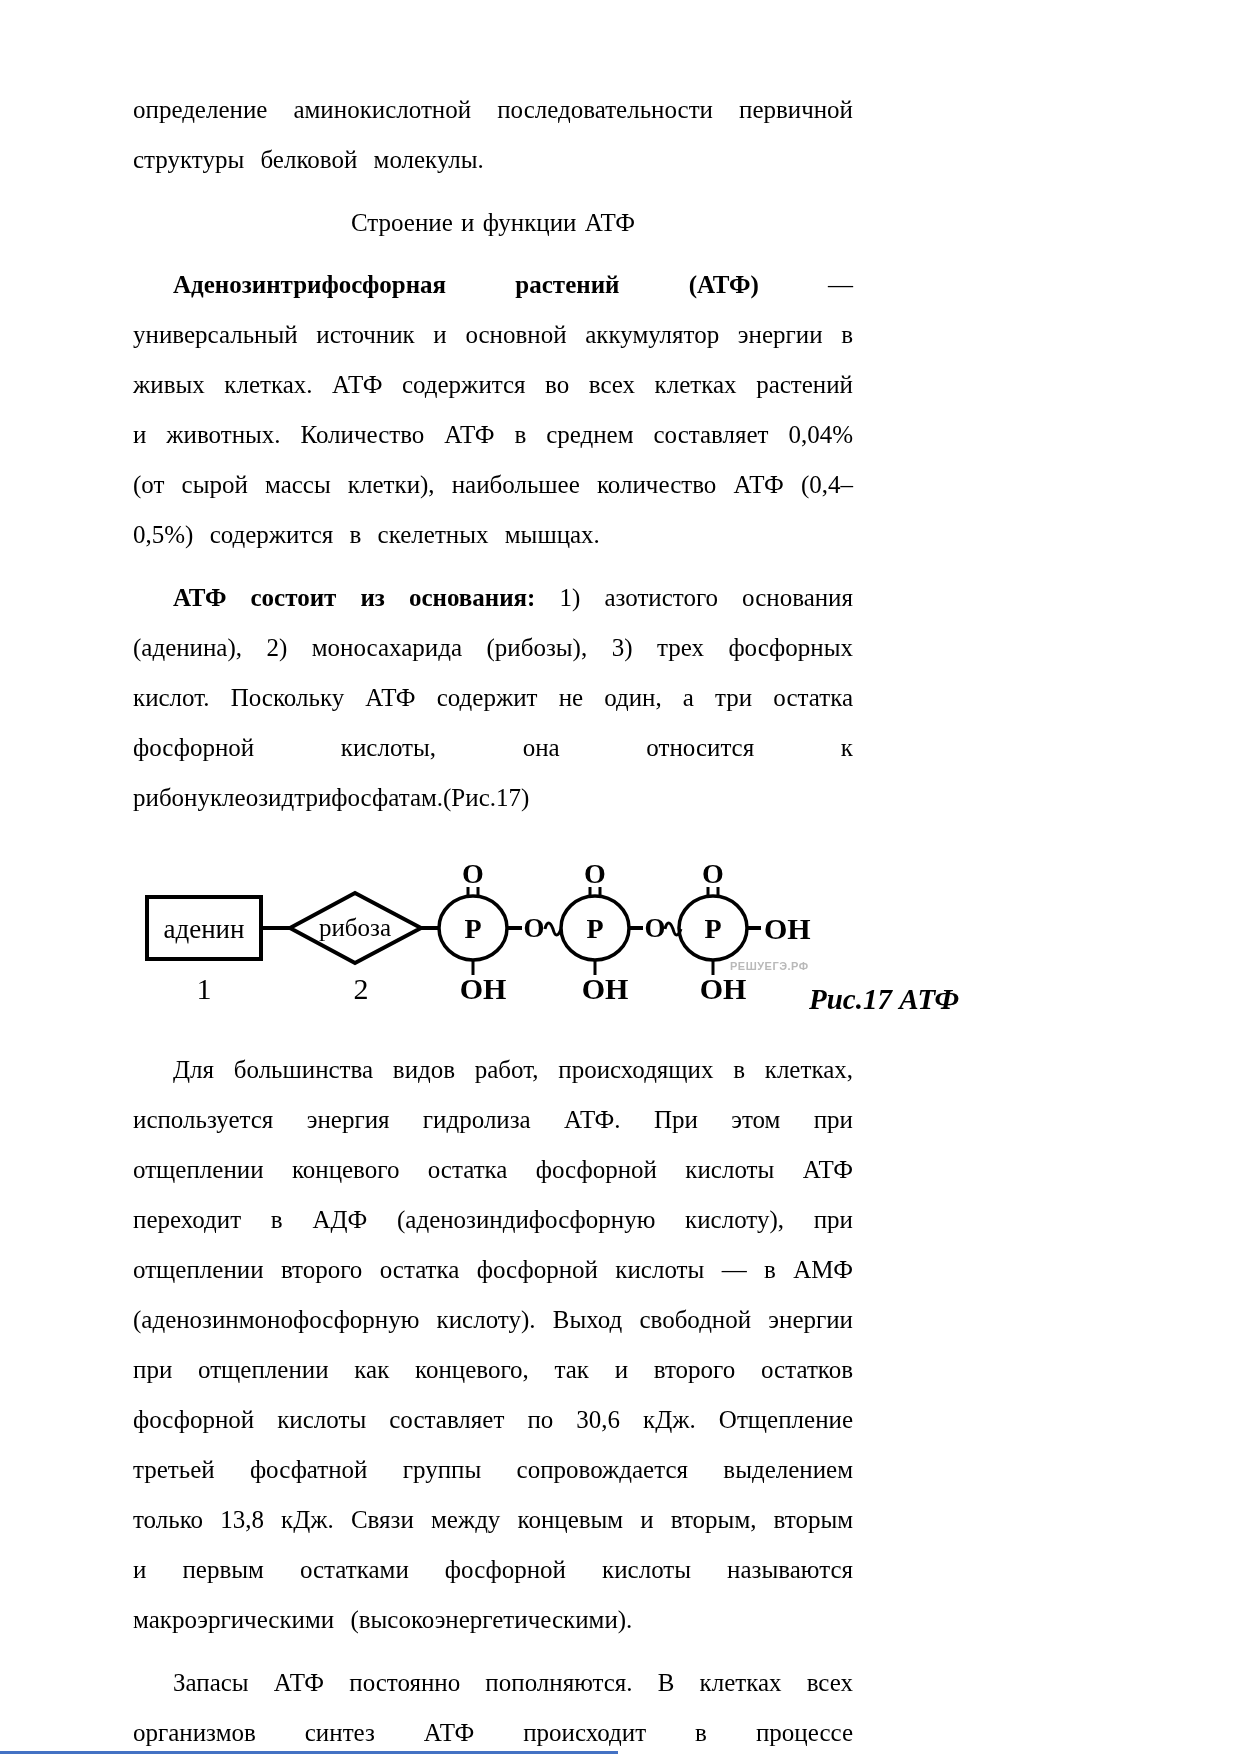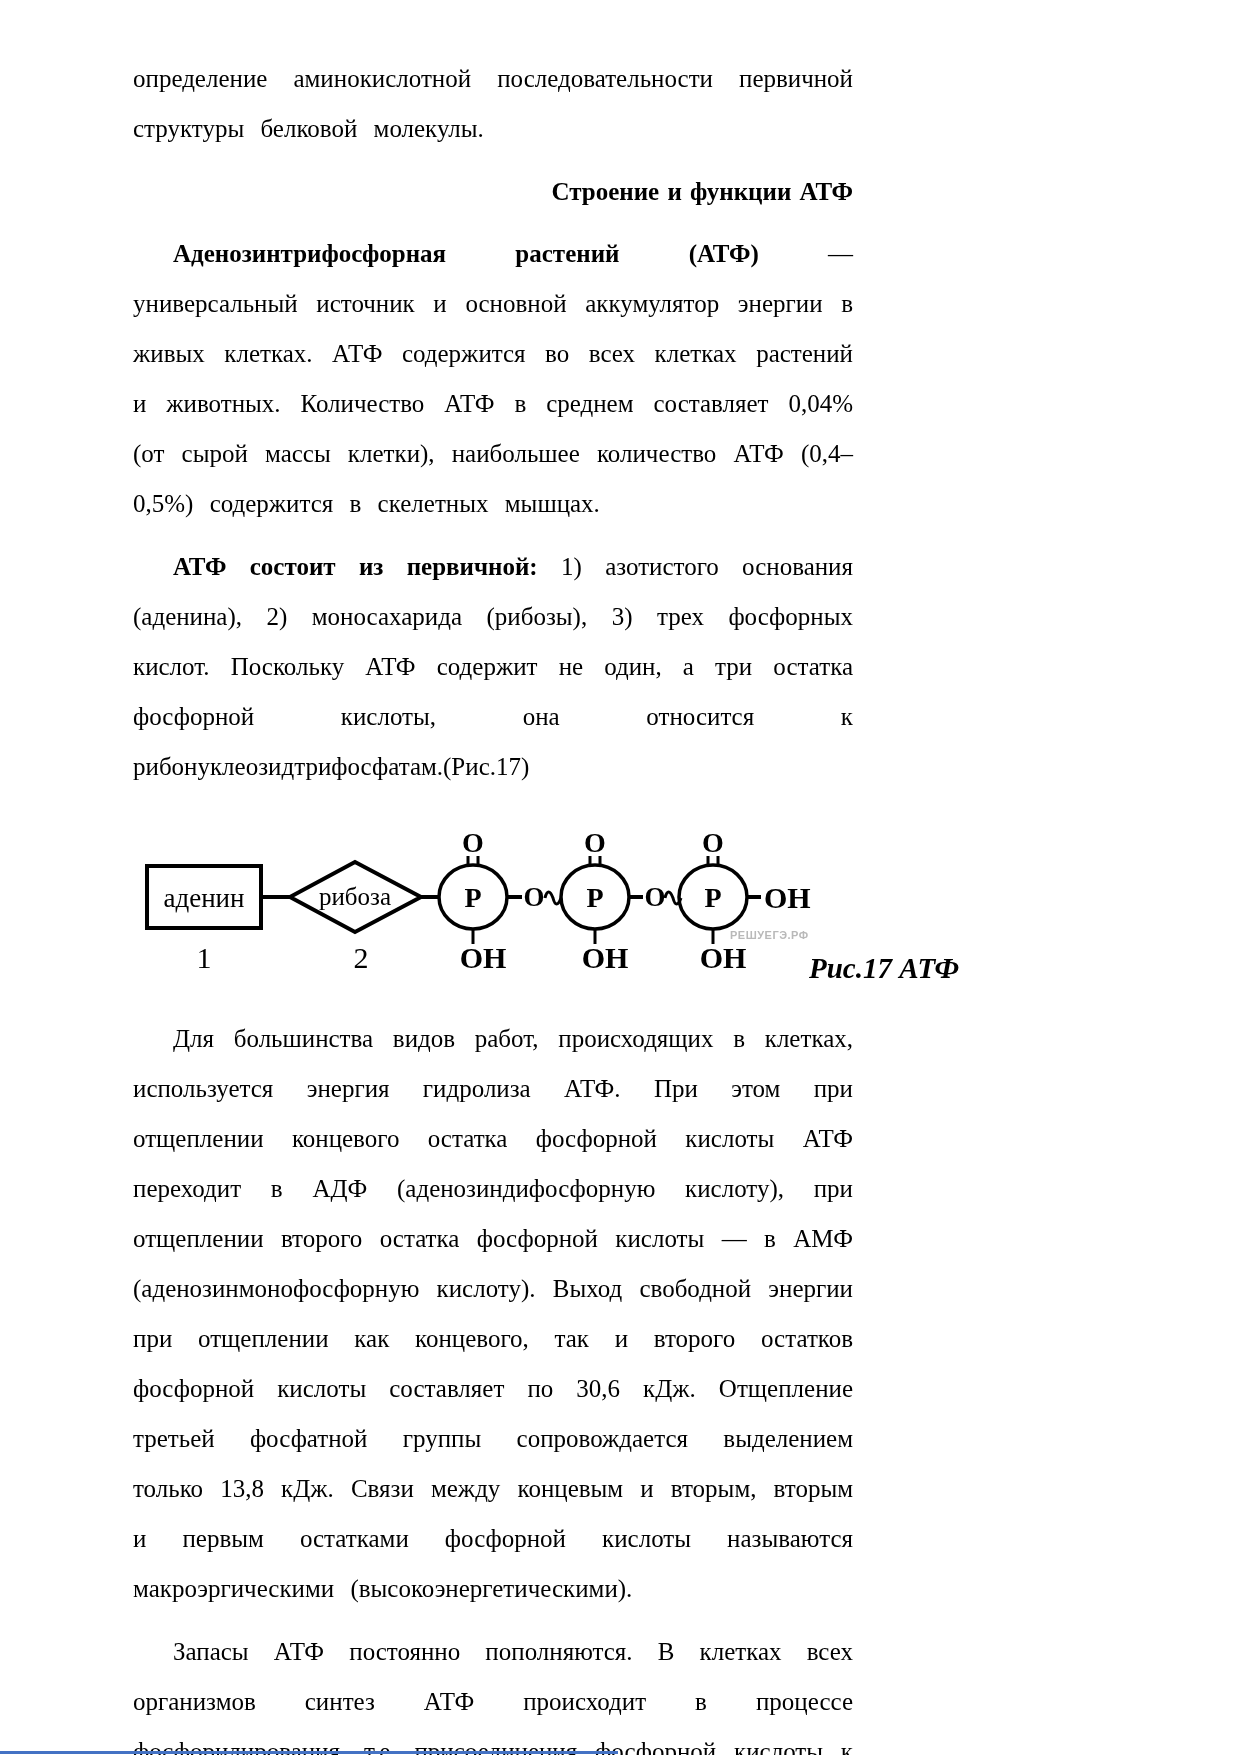--- a/index.html
+++ b/index.html
@@ -10,37 +10,37 @@
     width: 1241px;
     height: 1755px;
     background: #ffffff;
     position: relative;
     overflow: hidden;
   }
   .page {
     box-sizing: border-box;
     width: 986px;
     height: 1755px;
-    padding: 54px 133px 0 133px;
+    padding: 85px 133px 0 133px;
     font-family: "Liberation Serif", "DejaVu Serif", serif;
     color: #000000;
   }
   .body-text {
     font-size: 25px;
     line-height: 50px;
     text-align: justify;
     word-spacing: 10px;
     margin: 0 0 13px 0;
   }
   .indent { text-indent: 40px; }
   .heading {
     font-size: 25px;
     line-height: 50px;
-    font-weight: bold;
-    text-align: right;
+    font-weight: normal;
+    text-align: center;
     word-spacing: 2px;
     margin: 12px 0 12px 0;
   }
   .figure {
     position: relative;
     height: 172px;
     margin: 28px 0 22px 0;
   }
   .figure svg { position: absolute; left: 0; top: 0; }
   .fig-shape { fill: none; stroke: #000000; }
@@ -66,21 +66,21 @@
 <body>
 
 <div class="page">
 
   <p class="body-text">определение аминокислотной последовательности первичной структуры белковой молекулы.</p>
 
   <div class="heading">Строение и функции АТФ</div>
 
   <p class="body-text indent"><b>Аденозинтрифосфорная растений (АТФ)</b><span> — универсальный источник и основной аккумулятор энергии в живых клетках. АТФ содержится во всех клетках растений и животных. Количество АТФ в среднем составляет 0,04% (от сырой массы клетки), наибольшее количество АТФ (0,4–0,5%) содержится в скелетных мышцах.</span></p>
 
-  <p class="body-text indent"><b>АТФ состоит из первичной:</b><span> 1) азотистого основания (аденина), 2) моносахарида (рибозы), 3) трех фосфорных кислот. Поскольку АТФ содержит не один, а три остатка фосфорной кислоты, она относится к рибонуклеозидтрифосфатам.(Рис.17)</span></p>
+  <p class="body-text indent"><b>АТФ состоит из основания:</b><span> 1) азотистого основания (аденина), 2) моносахарида (рибозы), 3) трех фосфорных кислот. Поскольку АТФ содержит не один, а три остатка фосфорной кислоты, она относится к рибонуклеозидтрифосфатам.(Рис.17)</span></p>
 
   <div class="figure">
     <svg width="840" height="172" viewBox="0 0 840 172">
 
       <rect class="fig-shape" x="14" y="46" width="114" height="62" stroke-width="4"></rect>
       <text class="fig-label" x="71" y="87" font-size="27" text-anchor="middle">аденин</text>
       <text class="fig-label" x="71" y="148" font-size="30" text-anchor="middle">1</text>
 
       <line class="fig-shape" x1="128" y1="77" x2="157" y2="77" stroke-width="4"></line>
 

